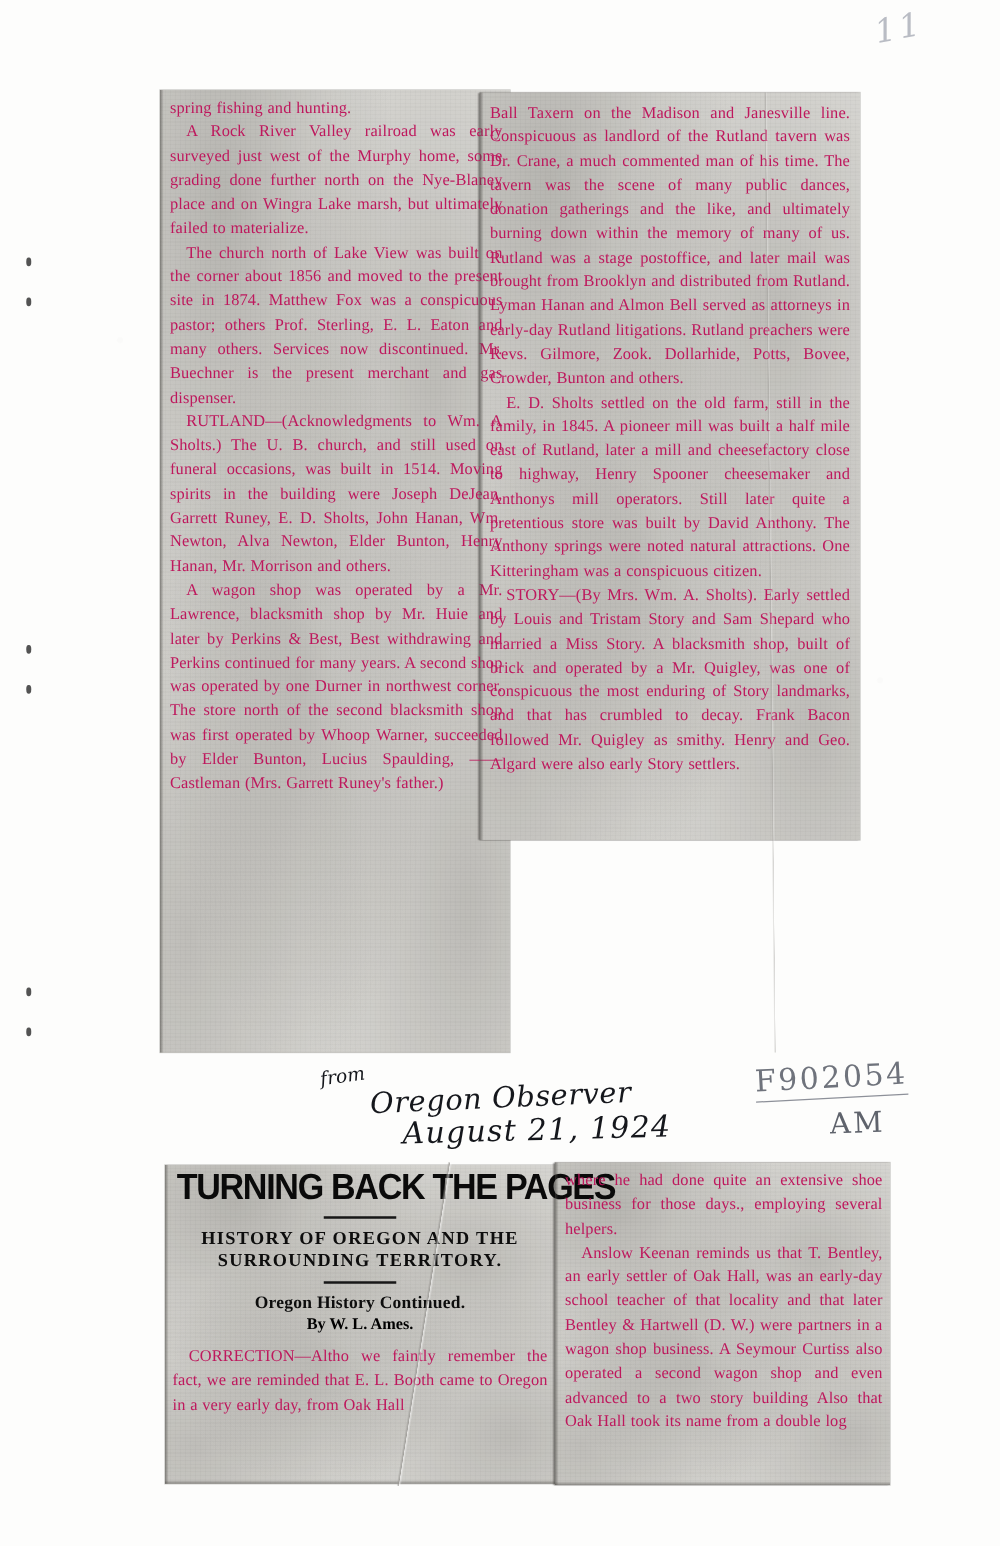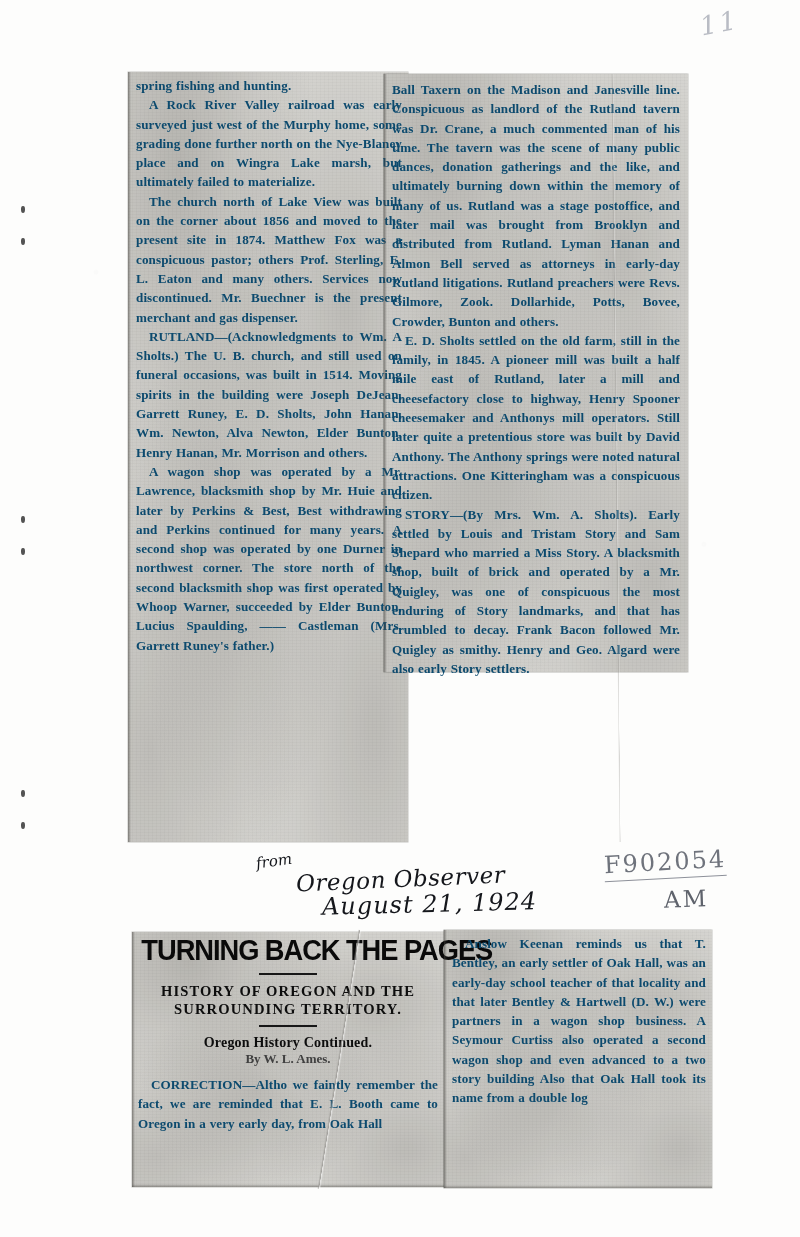--- a/index.html
+++ b/index.html
@@ -97,24 +97,24 @@
     mix-blend-mode: multiply;
   }
 
   
   .col-text {
     position: relative;
     z-index: 3;
     font-family: "Liberation Serif", serif;
     font-size: 13.1px;
     line-height: 19.3px;
-    color: #0c4a6e;
+    color: #be185d;
     text-align: justify;
     text-justify: inter-word;
-    font-weight: 700;
+    font-weight: 400;
     letter-spacing: .1px;
     word-spacing: .4px;
     -webkit-font-smoothing: none;
   }
   .col-text p { margin: 0; }
   .col-text p.indent { text-indent: 13px; }
   .col-text p.noindent { text-indent: 0; }
 
   
   #clip-top-left  { left: 128px; top: 72px;  width: 280px; height: 770px; }
@@ -227,21 +227,21 @@
     letter-spacing: .2px;
   }
   .byline {
     position: relative;
     z-index: 3;
     text-align: center;
     font-family: "Liberation Serif", serif;
     font-weight: 700;
     font-size: 13px;
     line-height: 16px;
-    color: #404040;
+    color: #000000;
     margin-bottom: 6px;
   }
 
   
   .crease {
     position: absolute;
     z-index: 5;
     pointer-events: none;
     background: linear-gradient(to right, rgba(255,255,255,0) 0%, rgba(150,148,144,.75) 45%, rgba(255,255,255,.55) 55%, rgba(255,255,255,0) 100%);
   }
@@ -345,19 +345,20 @@
       <p class="indent">CORRECTION—Altho we faintly remember the fact, we are reminded that E. L. Booth came to Oregon in a very early day, from Oak Hall</p>
     </div>
   </div>
 
   <div class="clipping" id="clip-bot-right">
     <div class="blotch"></div>
     <div class="grain"></div>
     <div class="edge-dark-left"></div>
     <div class="edge-dark-bottom"></div>
     <div class="col-text">
+      <p class="noindent">where he had done quite an extensive shoe business for those days., employing several helpers.</p>
       <p class="indent">Anslow Keenan reminds us that T. Bentley, an early settler of Oak Hall, was an early-day school teacher of that locality and that later Bentley &amp; Hartwell (D. W.) were partners in a wagon shop business. A Seymour Curtiss also operated a second wagon shop and even advanced to a two story building Also that Oak Hall took its name from a double log</p>
     </div>
   </div>
 
   <div class="crease" id="crease-bot"></div>
 
 </div>
 
 </body></html>

